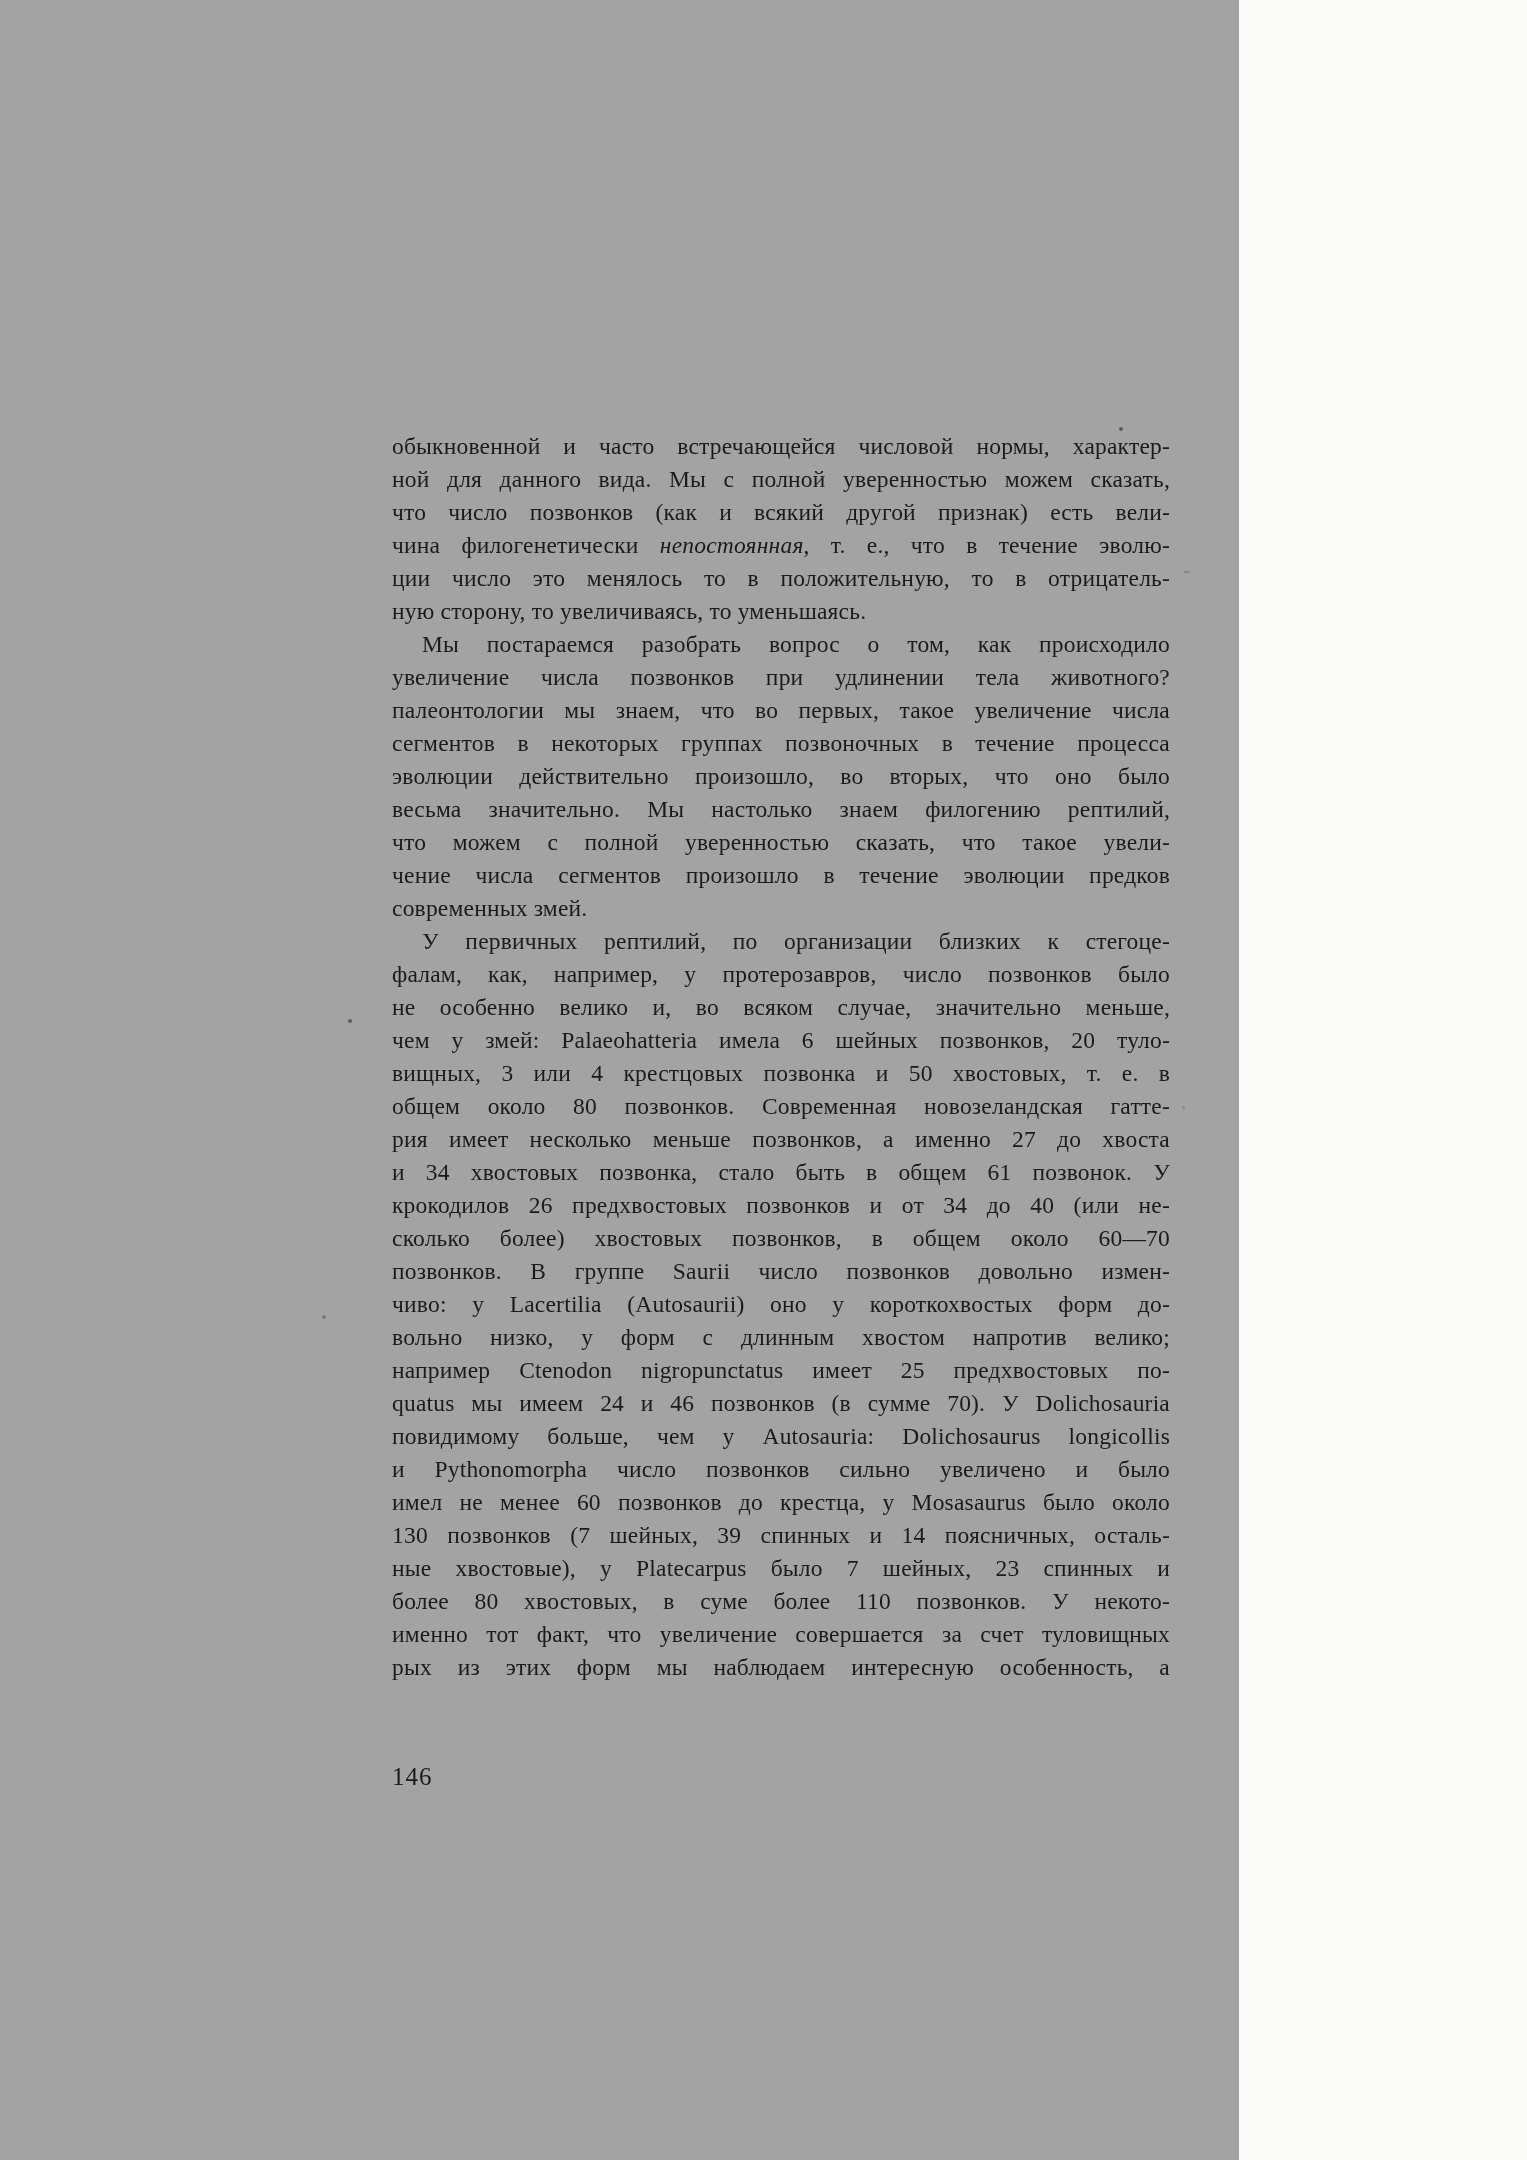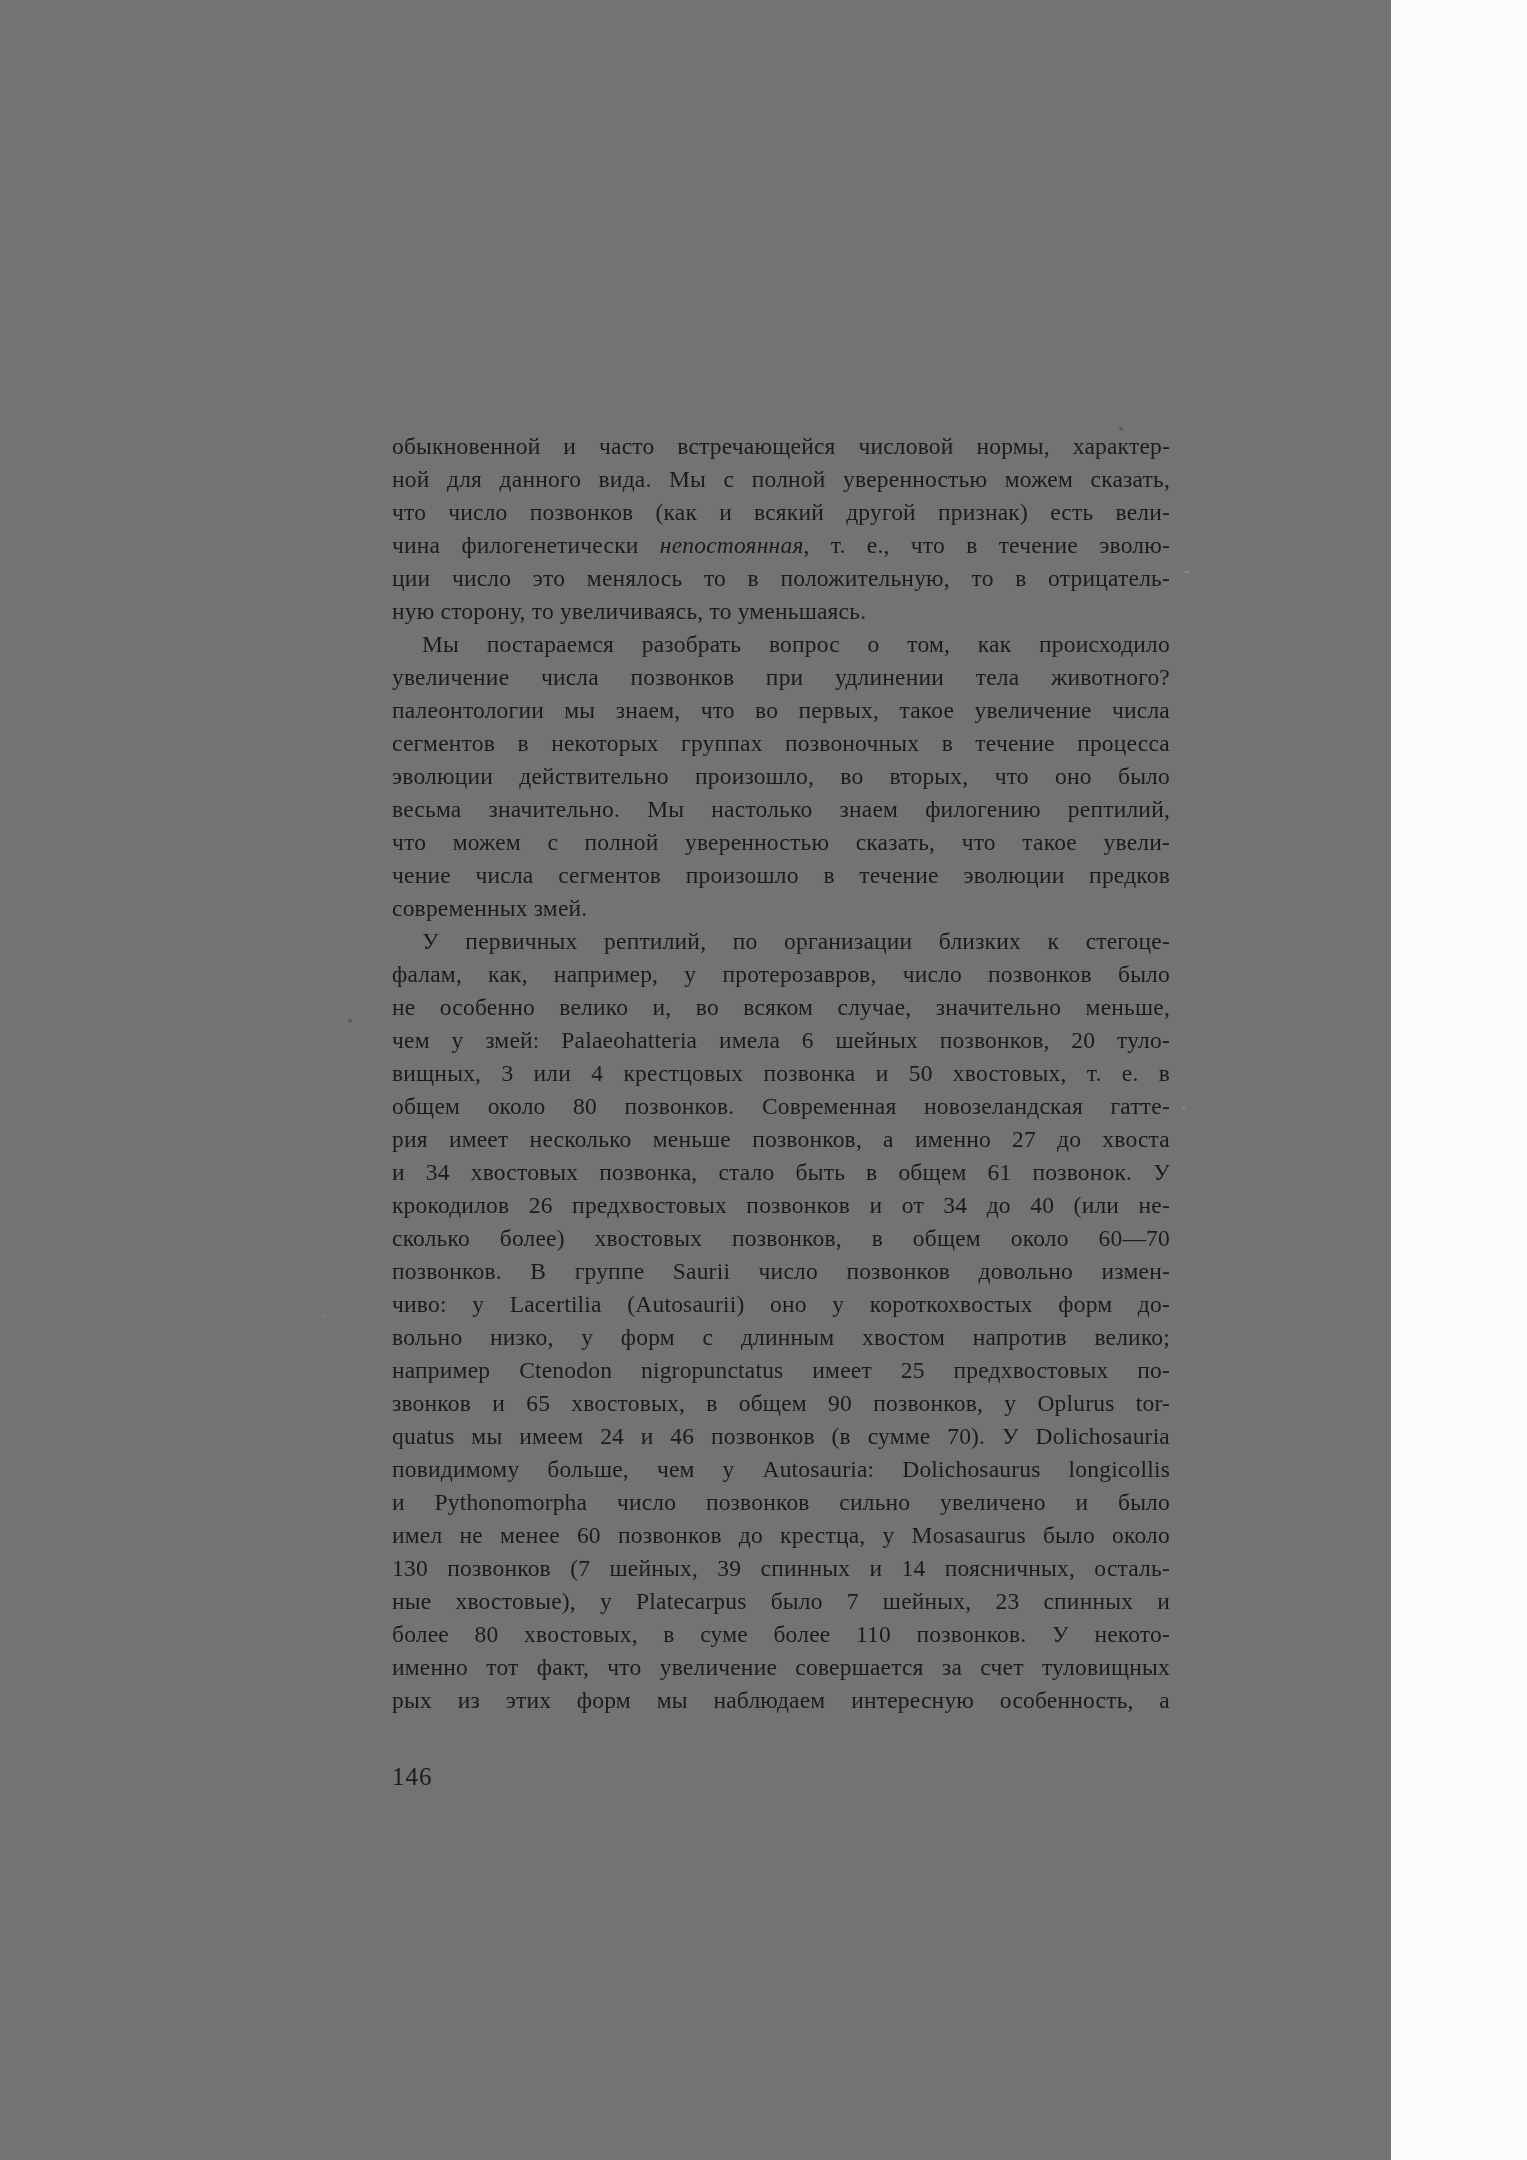--- a/index.html
+++ b/index.html
@@ -2,23 +2,23 @@
 <html lang="ru"><head>
 <meta charset="utf-8">
 <style>
   html, body {
     margin: 0;
     padding: 0;
     background: #fbfbf9;
   }
   .page {
     position: relative;
-    width: 1391px;
+    width: 1239px;
     height: 2160px;
-    background: #737373;
+    background: #a3a3a3;
     overflow: hidden;
     font-family: "Liberation Serif", "DejaVu Serif", serif;
     color: #1b1b1b;
   }
   .text-block {
     position: absolute;
     left: 392px;
     top: 430px;
     width: 778px;
   }
@@ -83,21 +83,20 @@
       <div class="line"><span>вищных, 3 или 4 крестцовых позвонка и 50 хвостовых, т. е. в</span></div>
       <div class="line"><span>общем около 80 позвонков.  Современная новозеландская гатте-</span></div>
       <div class="line"><span>рия имеет несколько меньше позвонков, а именно 27 до хвоста</span></div>
       <div class="line"><span>и 34 хвостовых позвонка, стало быть в общем 61 позвонок.  У</span></div>
       <div class="line"><span>крокодилов 26 предхвостовых позвонков и от 34 до 40 (или не-</span></div>
       <div class="line"><span>сколько более) хвостовых позвонков, в общем около 60—70</span></div>
       <div class="line"><span>позвонков.  В группе Saurii число позвонков довольно измен-</span></div>
       <div class="line"><span>чиво: у Lacertilia (Autosaurii) оно у короткохвостых форм до-</span></div>
       <div class="line"><span>вольно низко, у форм с длинным хвостом напротив велико;</span></div>
       <div class="line"><span>например Ctenodon nigropunctatus имеет 25 предхвостовых по-</span></div>
-      <div class="line"><span>звонков и 65 хвостовых, в общем 90 позвонков, у Oplurus tor-</span></div>
       <div class="line"><span>quatus мы имеем 24 и 46 позвонков (в сумме 70).  У Dolichosauria</span></div>
       <div class="line"><span>повидимому больше, чем у Autosauria: Dolichosaurus longicollis</span></div>
       <div class="line"><span>и Pythonomorpha число позвонков сильно увеличено и было</span></div>
       <div class="line"><span>имел не менее 60 позвонков до крестца, у Mosasaurus было около</span></div>
       <div class="line"><span>130 позвонков (7 шейных, 39 спинных и 14 поясничных, осталь-</span></div>
       <div class="line"><span>ные хвостовые), у Platecarpus было 7 шейных, 23 спинных и</span></div>
       <div class="line"><span>более 80 хвостовых, в суме более 110 позвонков.  У некото-</span></div>
       <div class="line"><span>именно тот факт, что увеличение совершается за счет туловищных</span></div>
       <div class="line"><span>рых из этих форм мы наблюдаем интересную особенность, а</span></div>
     </div>

